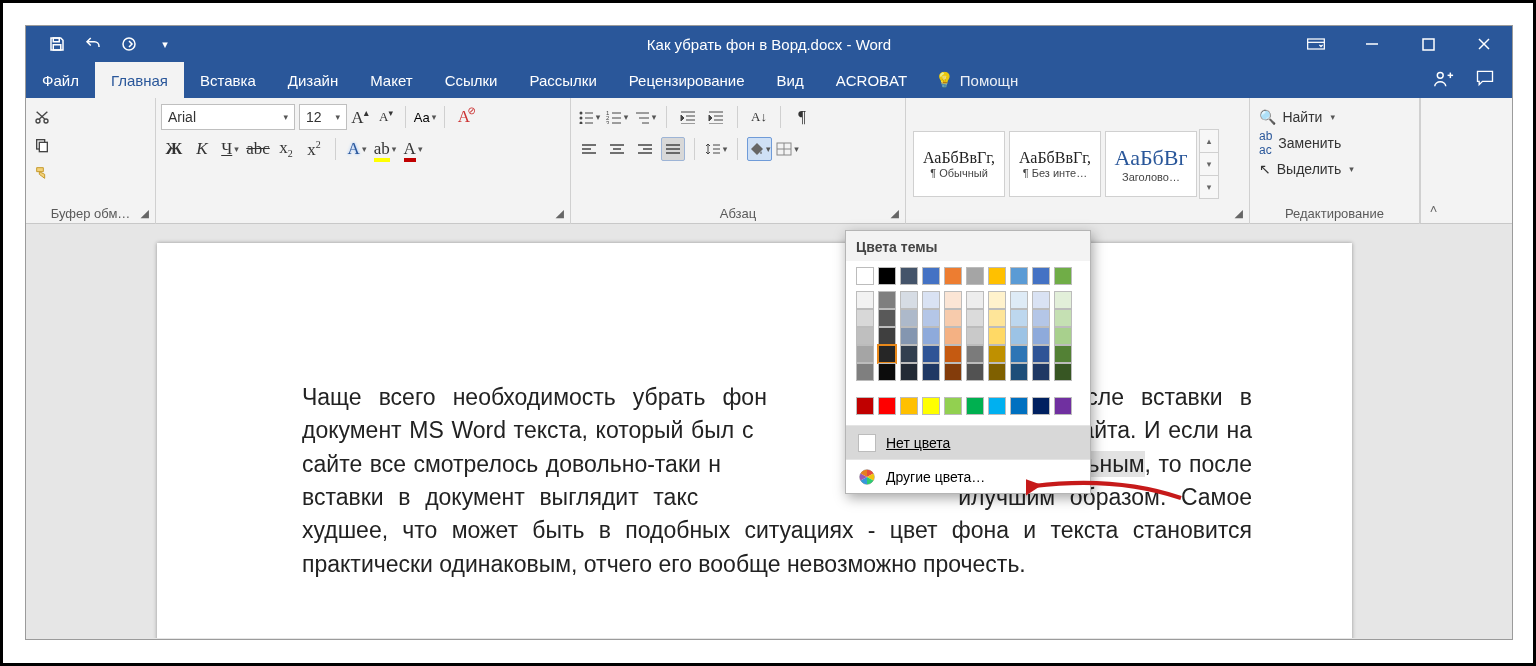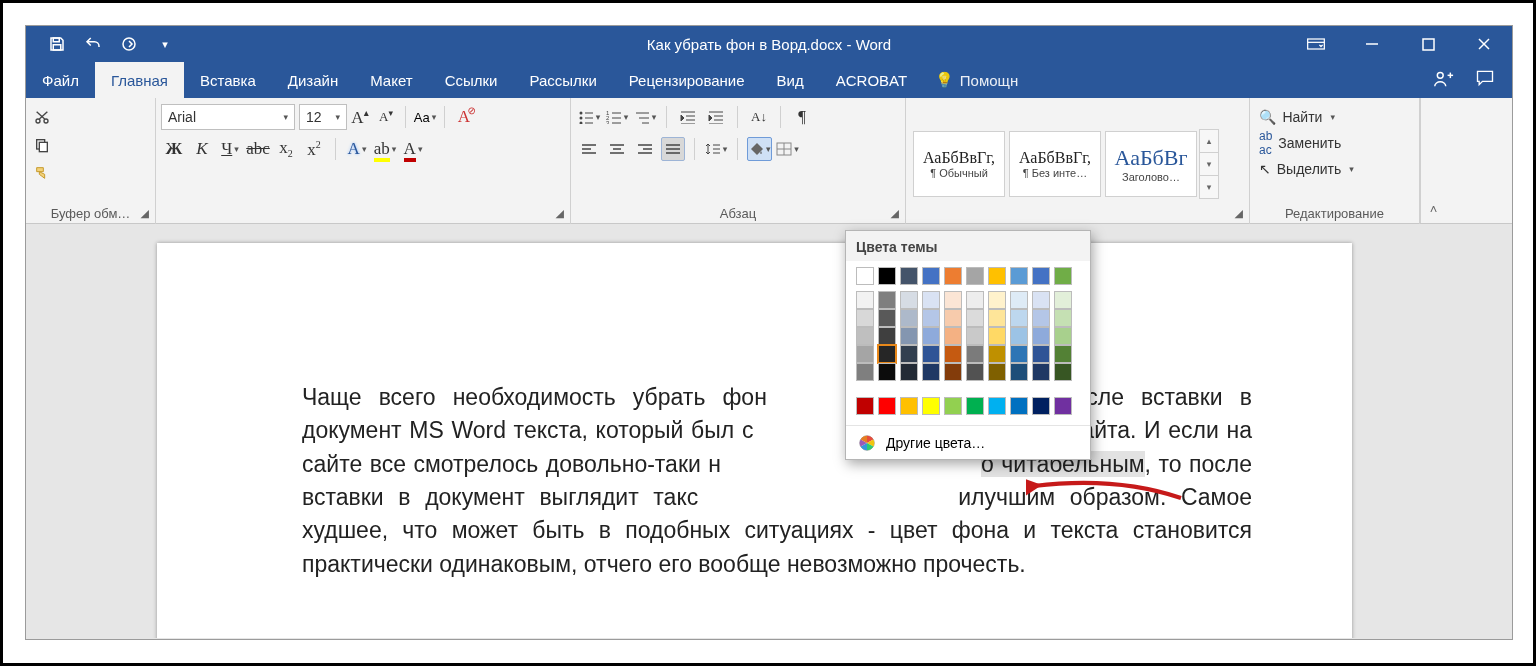--- a/index.html
+++ b/index.html
@@ -522,20 +522,24 @@
             <div class="sw" style="background: rgb(255, 192, 0);"></div>
             <div class="sw" style="background: rgb(255, 255, 0);"></div>
             <div class="sw" style="background: rgb(146, 208, 80);"></div>
             <div class="sw" style="background: rgb(0, 176, 80);"></div>
             <div class="sw" style="background: rgb(0, 176, 240);"></div>
             <div class="sw" style="background: rgb(0, 112, 192);"></div>
             <div class="sw" style="background: rgb(0, 32, 96);"></div>
             <div class="sw" style="background: rgb(112, 48, 160);"></div>
           </div>
         </div>
+    <div class="dd-item hover">
+      <div class="nocolor-sw"></div>
+      <span style="text-decoration:underline">Нет цвета</span>
+    </div>
     <div class="dd-item">
       <span>
         <svg width="18" height="18" viewBox="0 0 20 20">
               <circle cx="10" cy="10" r="8" fill="#fff" stroke="#999"></circle>
         <path d="M10 10L10 2A8 8 0 0 1 17 6z" fill="#e74c3c"></path>
               <path d="M10 10L17 6A8 8 0 0 1 17 14z" fill="#f1c40f"></path>
         <path d="M10 10L17 14A8 8 0 0 1 10 18z" fill="#2ecc71"></path>
               <path d="M10 10L10 18A8 8 0 0 1 3 14z" fill="#3498db"></path>
         <path d="M10 10L3 14A8 8 0 0 1 3 6z" fill="#9b59b6"></path>
               <path d="M10 10L3 6A8 8 0 0 1 10 2z" fill="#e67e22"></path>

